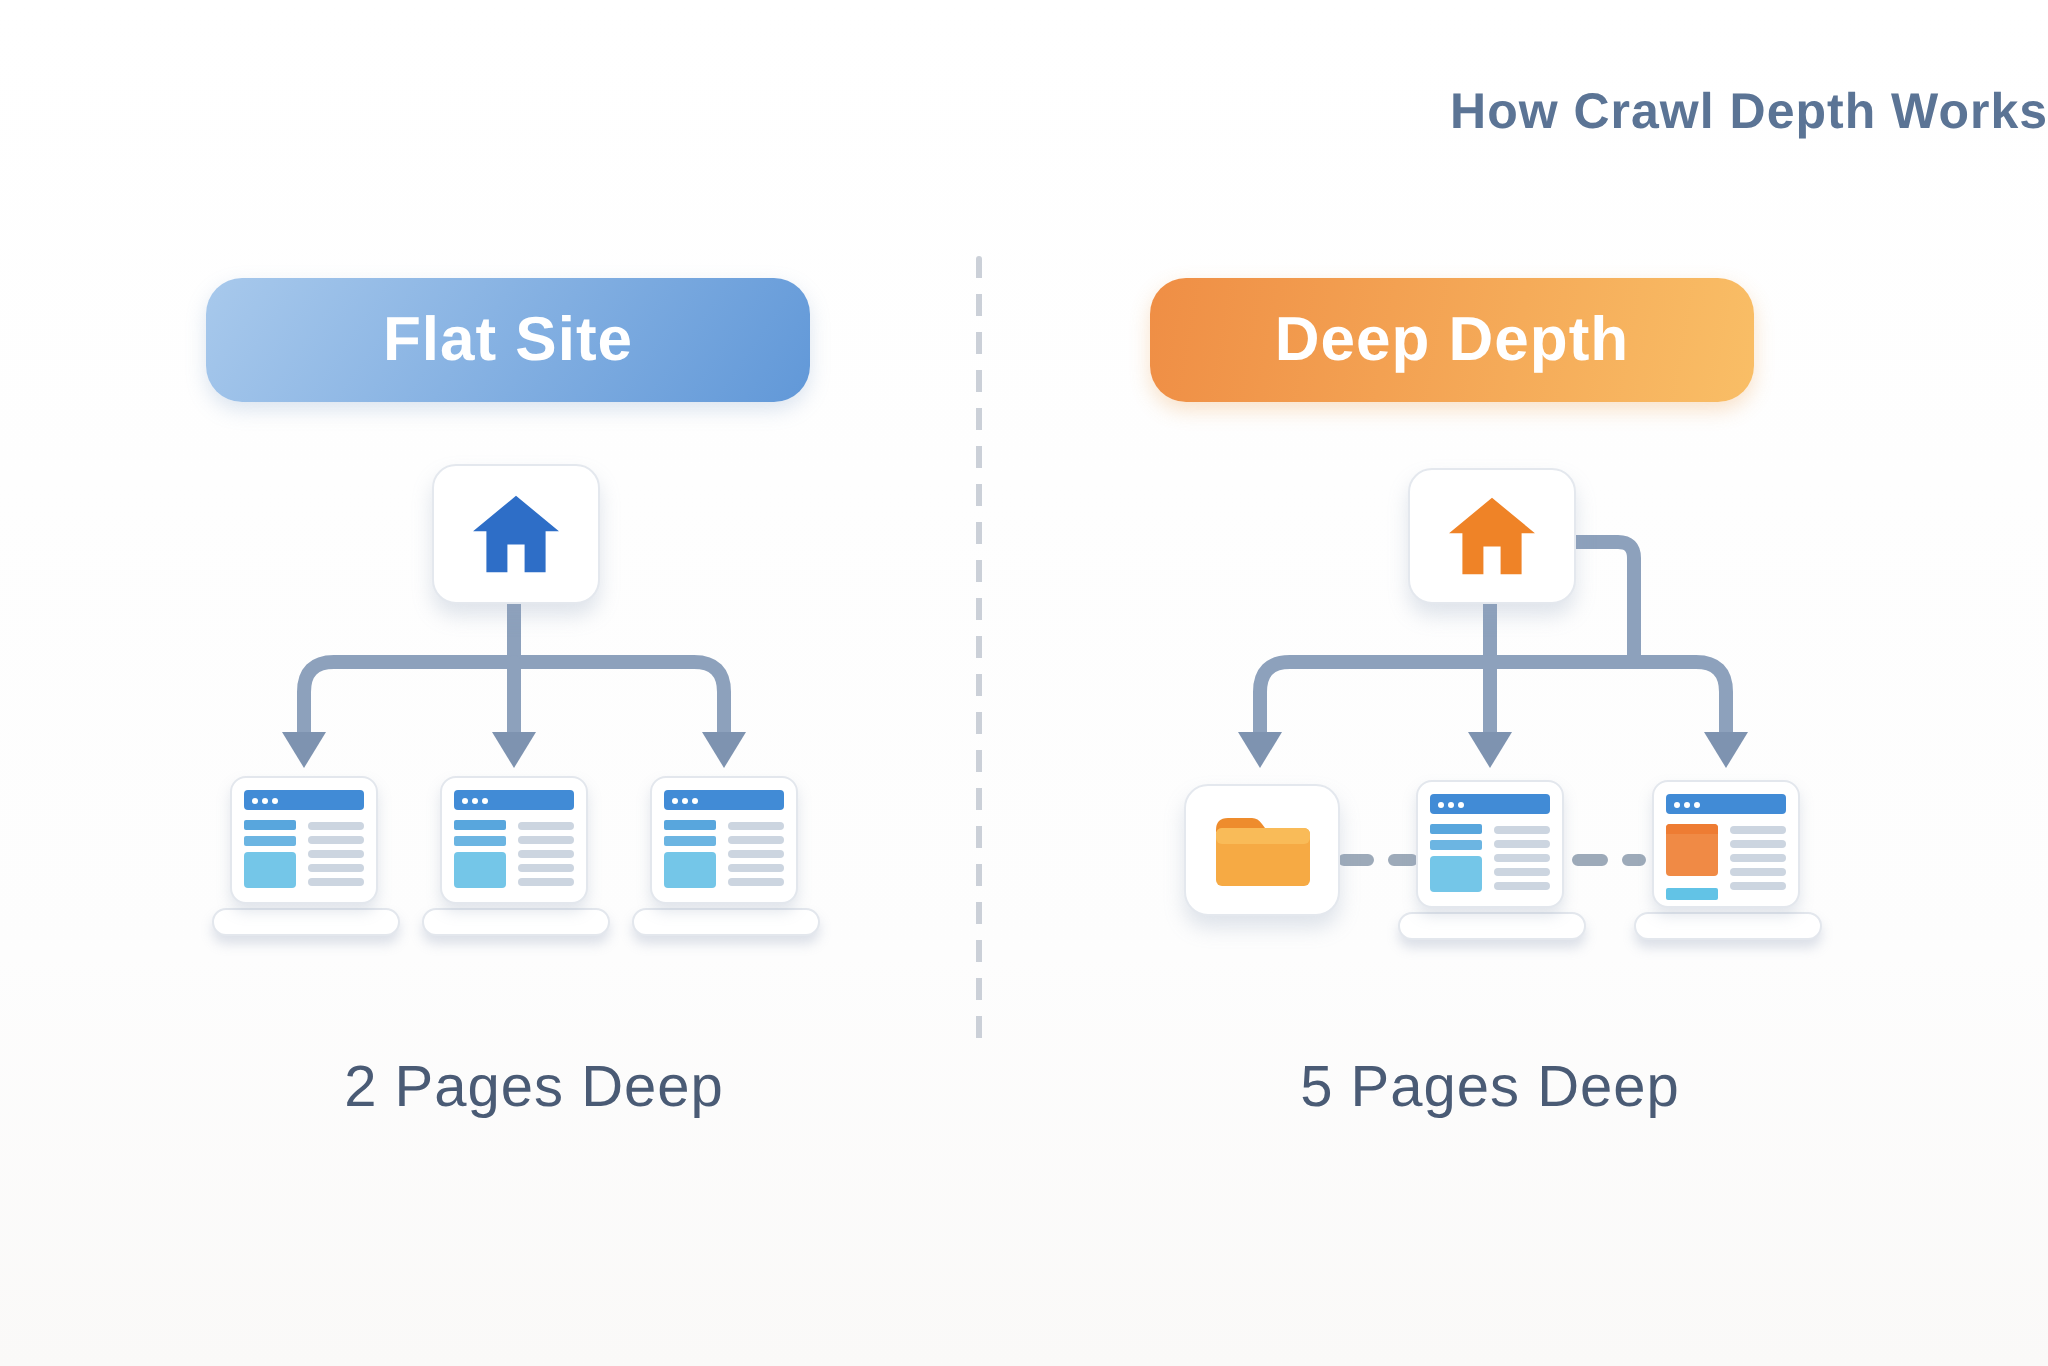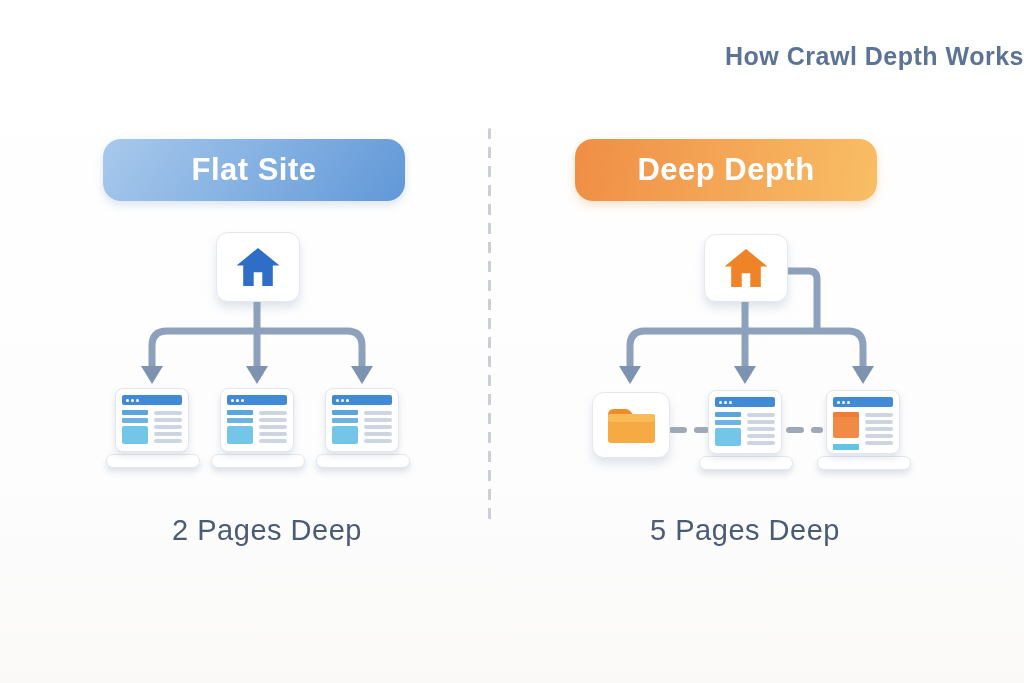--- a/index.html
+++ b/index.html
@@ -78,21 +78,21 @@
     position:absolute;bottom:0;left:0;width:92px;height:12px;
     background:#ffffff;border:1px solid #e3e7ed;border-radius:7px;
     box-shadow:0 4px 6px rgba(145,160,185,.30);
   }
   
   .p-oblock{height:26px;background:#f08a45;border-radius:2px;position:relative;overflow:hidden;}
   .p-oblock .p-otop{position:absolute;left:0;top:0;width:100%;height:5px;background:#ee7c33;}
   .p-cyanbar{height:6px;background:#62c3e6;border-radius:1px;margin-top:3px;}
   
   .depth-label{
-    position:absolute;top:514px;width:324px;
+    position:absolute;top:528px;width:324px;
     text-align:center;
     font-size:29px;color:#4a5b75;letter-spacing:.5px;
   }
   .depth-label.flat{left:105px;}
   .depth-label.deep{left:583px;}
   
   .divider{
     position:absolute;left:488px;top:128px;width:3px;height:394px;
     background:repeating-linear-gradient(to bottom,#cbd0d8 0 11px,transparent 11px 19px);
     border-radius:2px;

